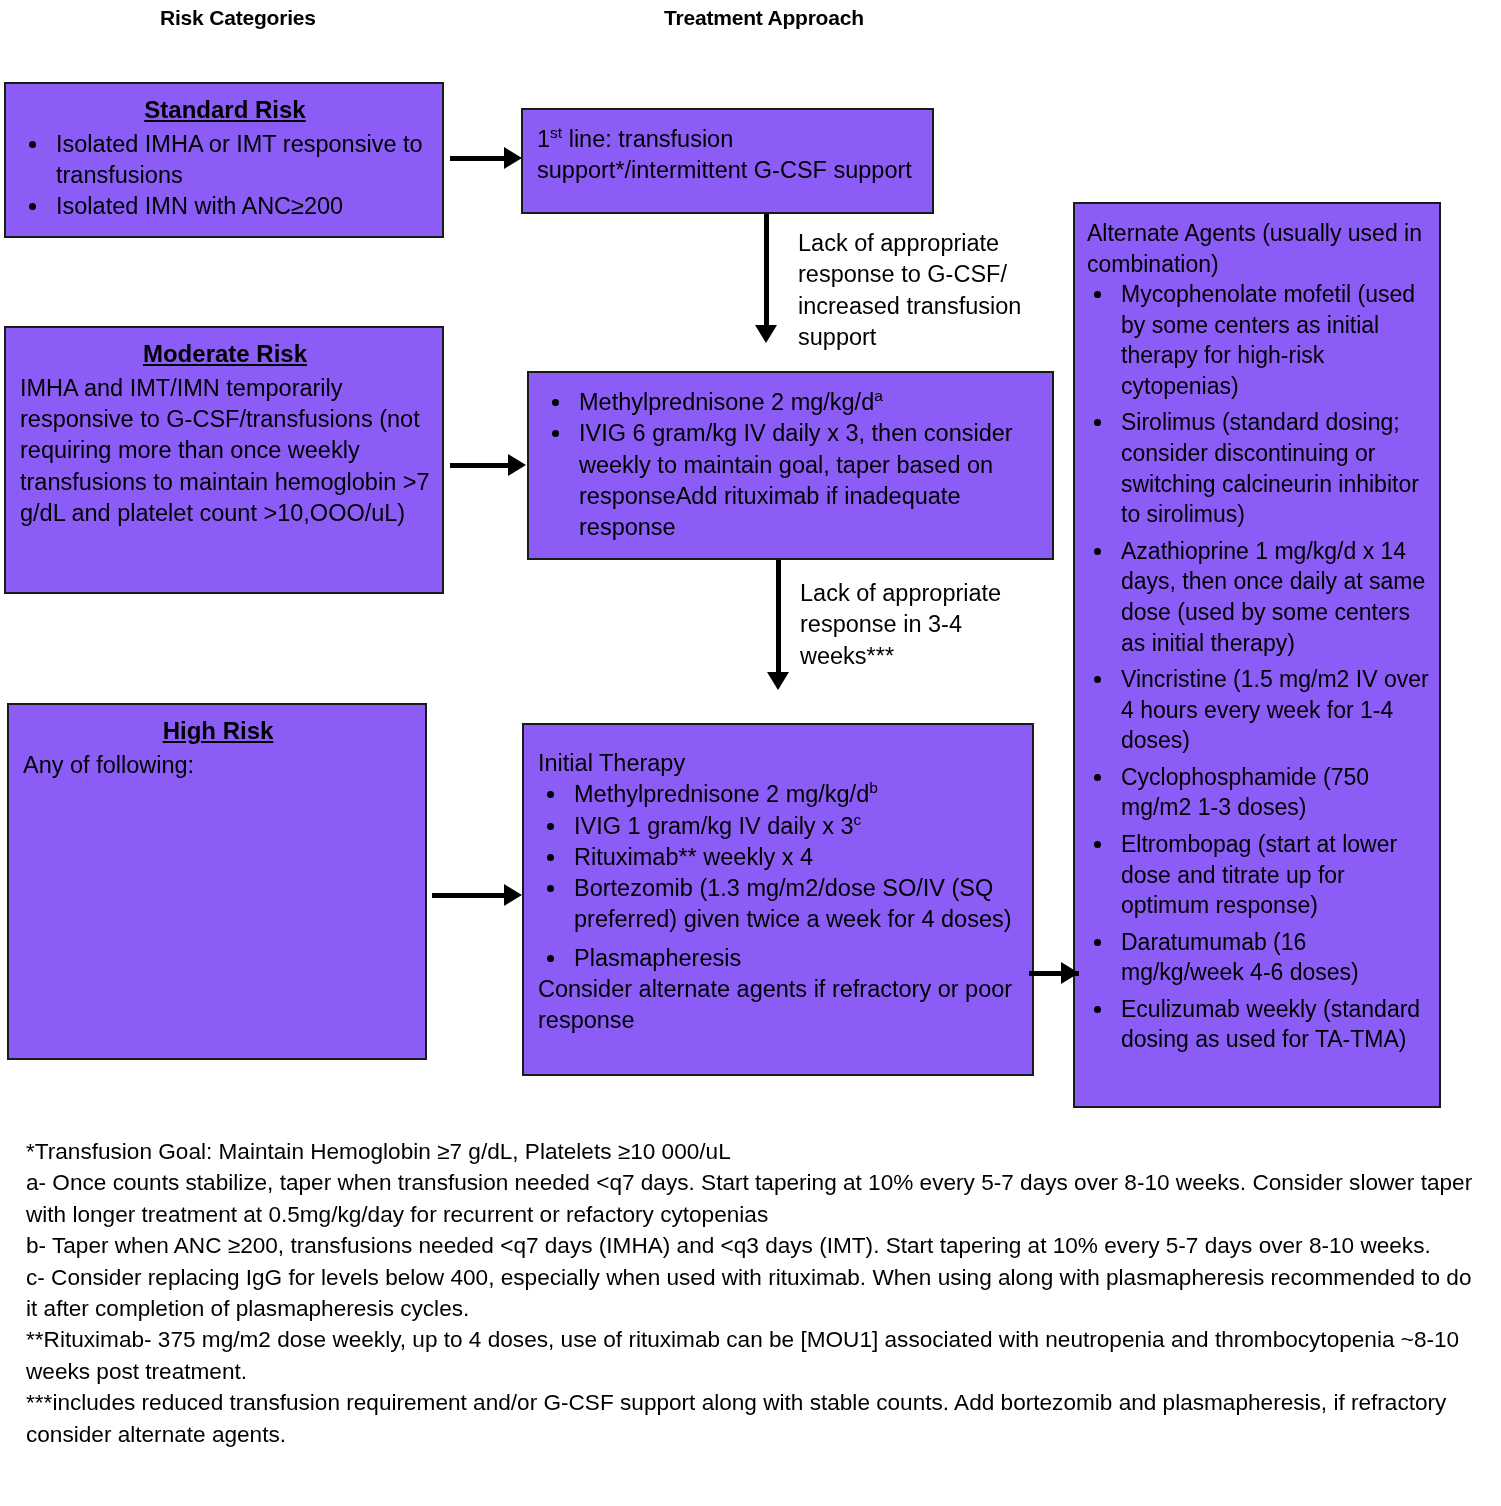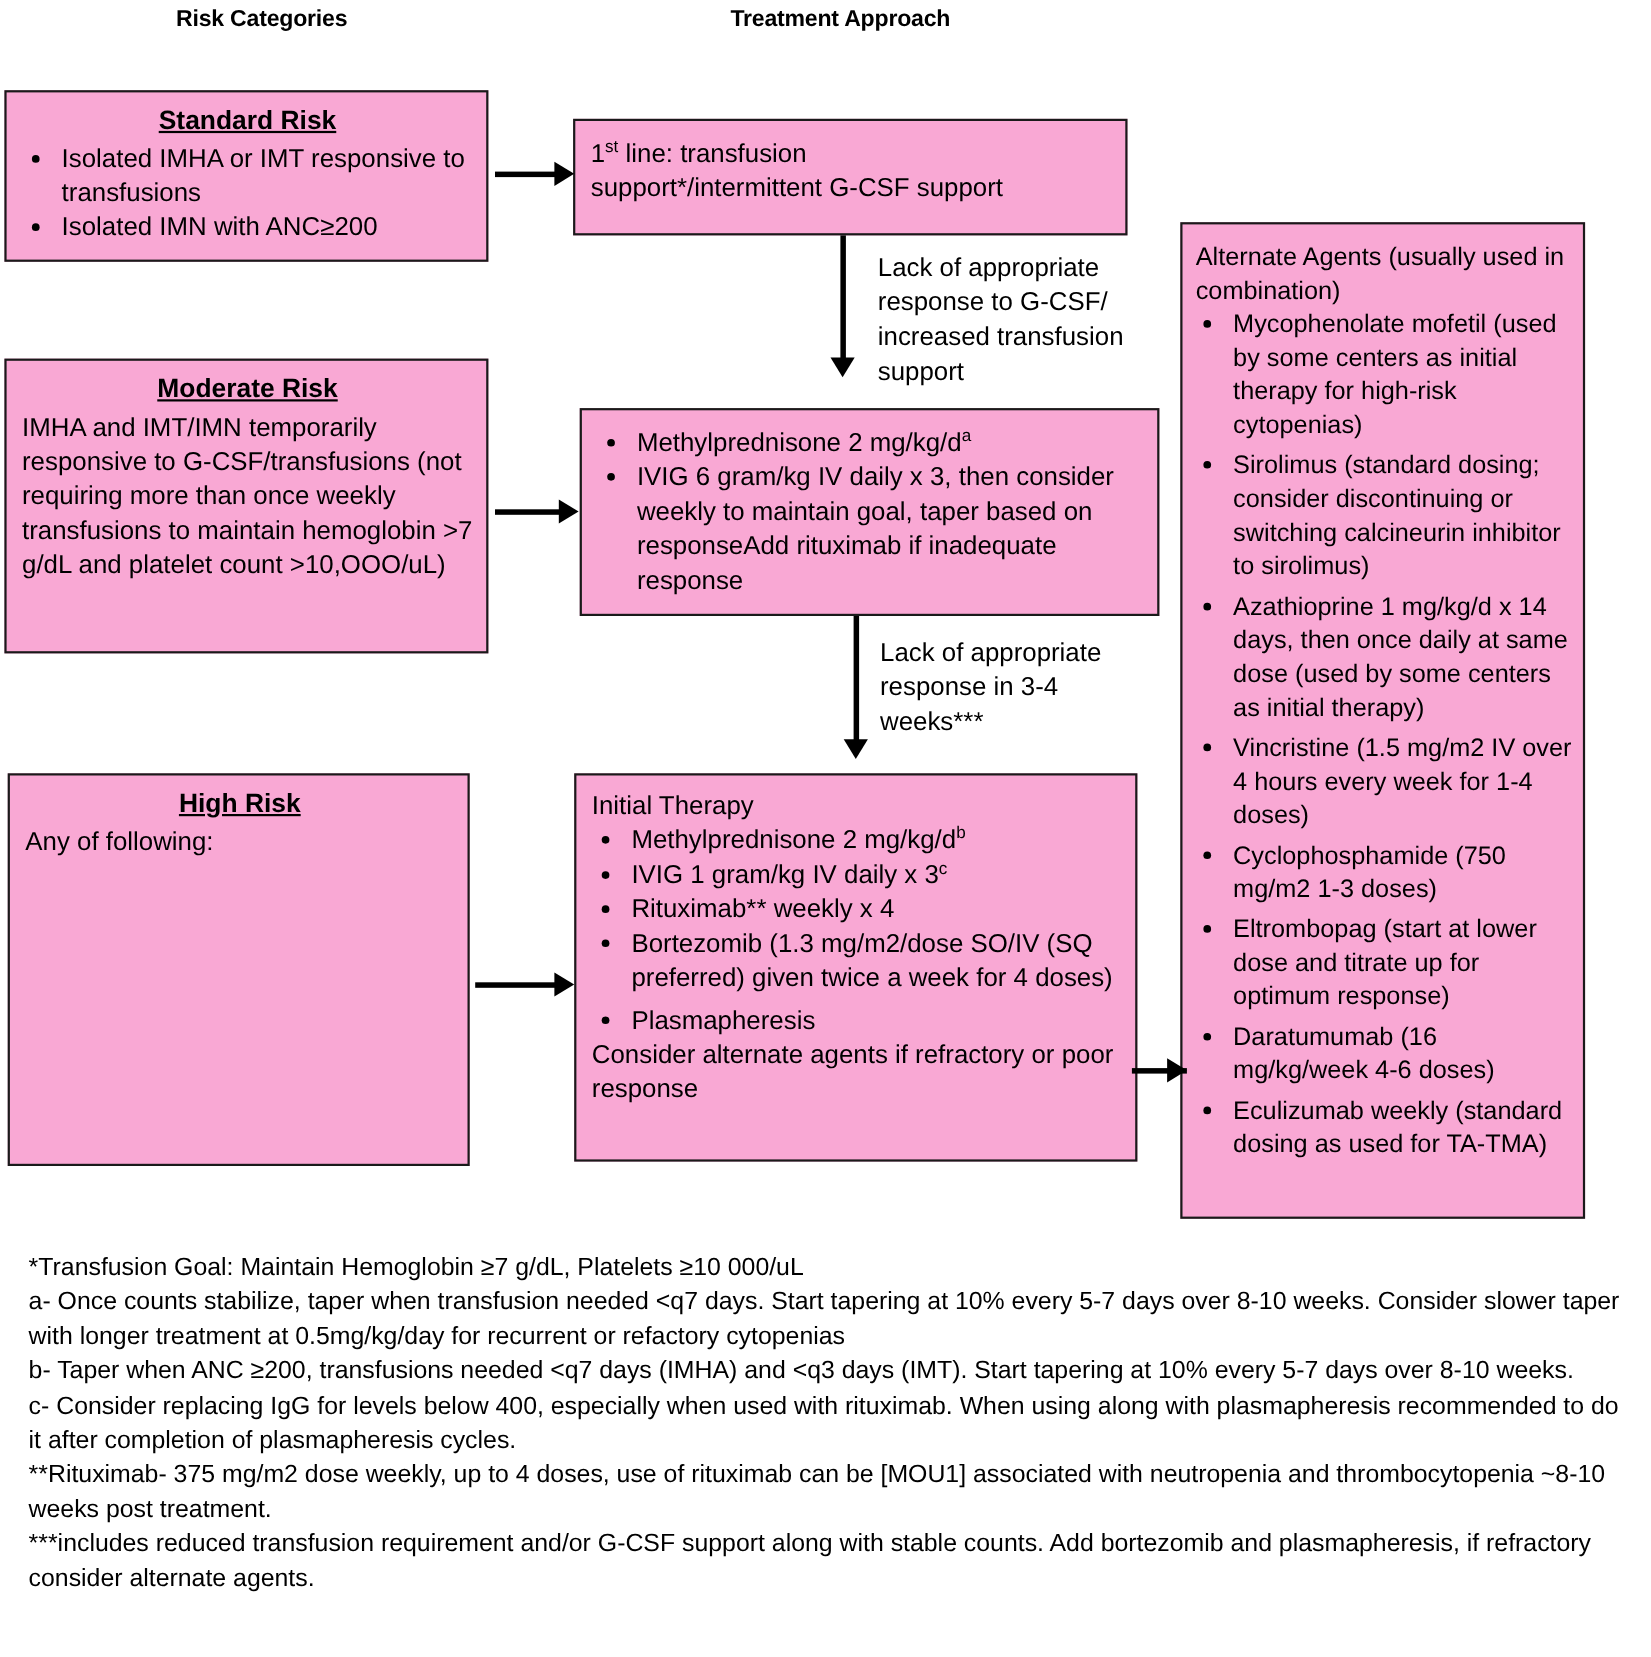--- a/index.html
+++ b/index.html
@@ -28,21 +28,21 @@
     letter-spacing: -0.2px;
     white-space: nowrap;
   }
   #title-risk { left: 160px; top: 6px; }
   #title-treat { left: 664px; top: 6px; }
 
   .box {
     position: absolute;
     box-sizing: border-box;
     border: 2.5px solid #1a1a1a;
-    background: #f9a8d4;
+    background: #8b5cf6;
     font-size: 23.5px;
     line-height: 1.33;
     padding: 10px 12px 10px 14px;
   }
   .box .hdr {
     text-align: center;
     font-weight: bold;
     text-decoration: underline;
     font-size: 24px;
     margin-bottom: 3px;
@@ -58,23 +58,23 @@
     padding-left: 6px;
   }
   ul.bl.tight li { margin-bottom: 0px; }
   ul.bl.loose li { margin-bottom: 7px; }
   sup { font-size: 0.66em; vertical-align: super; line-height: 0; }
 
   
   #box-standard   { left: 4px;    top: 82px;  width: 440px;  height: 156px; }
   #box-moderate   { left: 4px;    top: 326px; width: 440px;  height: 268px; }
   #box-high       { left: 7px;    top: 703px; width: 420px;  height: 357px; }
-  #box-first-line { left: 521px;  top: 108px; width: 504px;  height: 106px; padding-top: 14px;}
+  #box-first-line { left: 521px;  top: 108px; width: 413px;  height: 106px; padding-top: 14px;}
   #box-second     { left: 527px;  top: 371px; width: 527px;  height: 189px; padding-top: 14px;}
-  #box-initial    { left: 522px;  top: 703px; width: 512px;  height: 353px; padding-top: 12px;}
+  #box-initial    { left: 522px;  top: 723px; width: 512px;  height: 353px; padding-top: 23px;}
   #box-alt        { left: 1073px; top: 202px; width: 368px;  height: 906px; padding: 14px 10px 10px 12px; font-size: 23px;}
 
   #box-alt ul.bl { padding-left: 28px; }
   #box-alt ul.bl li { margin-bottom: 6px; }
 
   
   .arrow-h, .arrow-v, .line-h, .line-v {
     position: absolute;
     background: #000000;
   }

